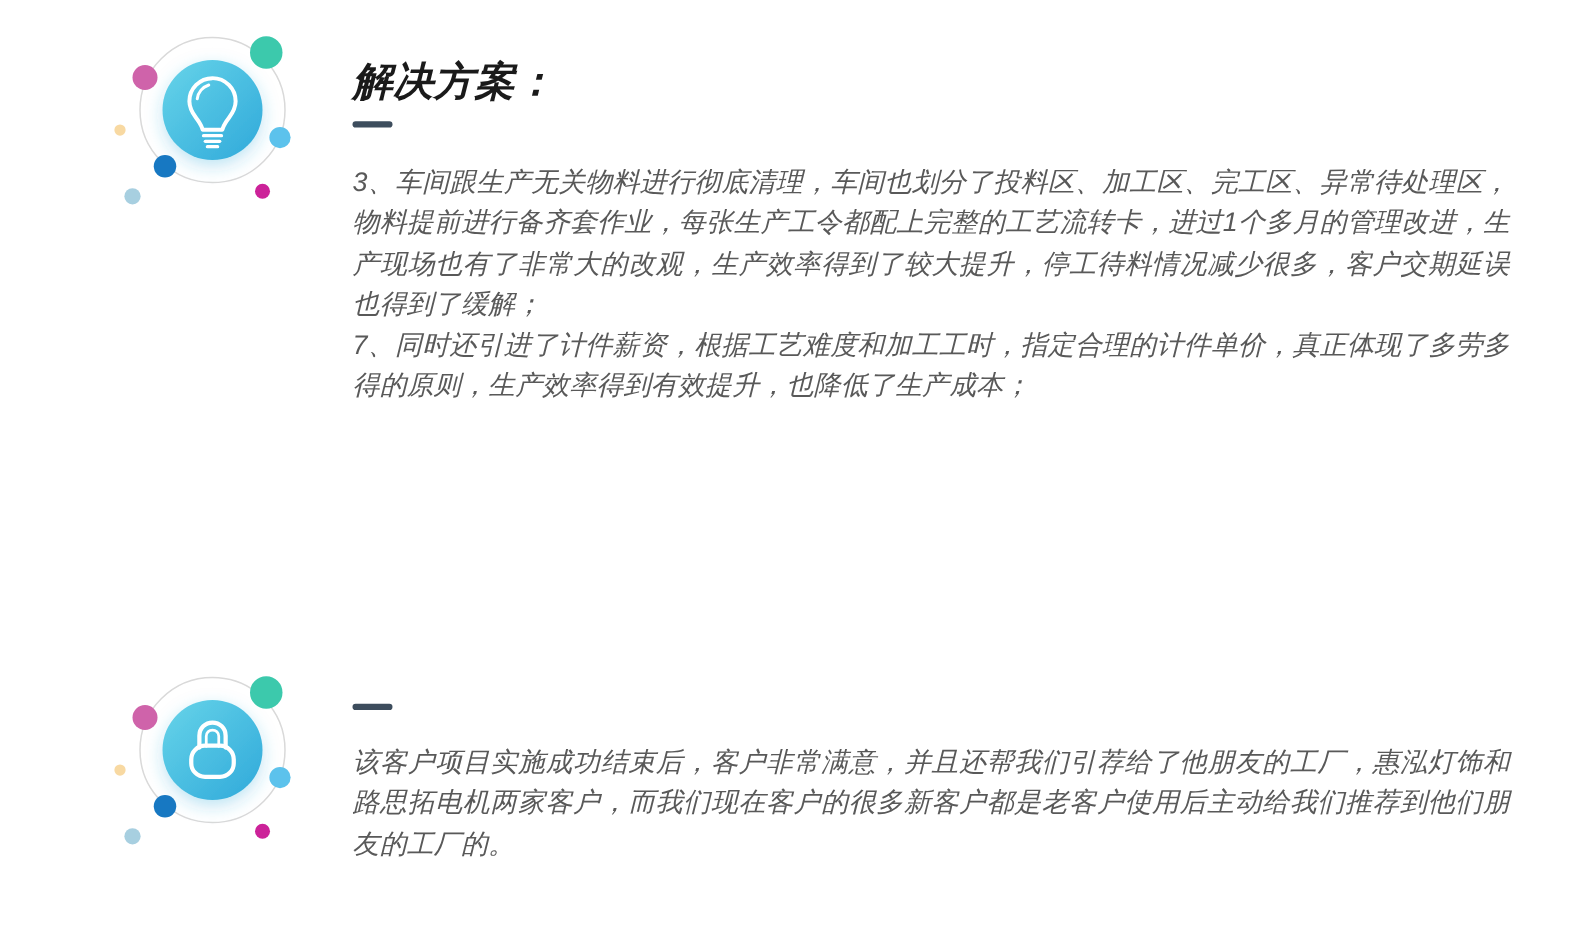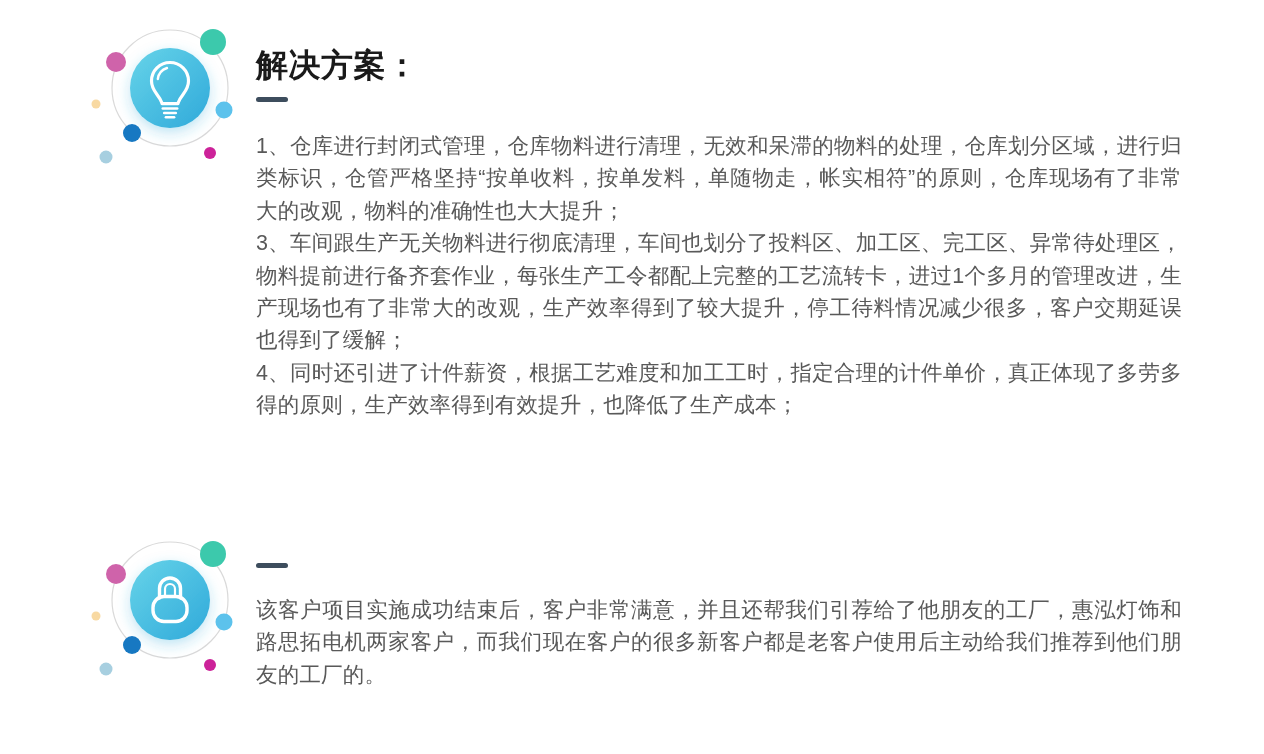--- a/index.html
+++ b/index.html
@@ -18,22 +18,23 @@
     position: absolute;
     left: 85px;
     width: 155px;
     height: 155px;
   }
   #icon-solution { top: 20px; }
   #icon-value    { top: 532px; }
 
   .content {
     position: absolute;
-    left: 256px;
+    left: 282px;
     width: 926px;
+    font-style: italic;
   }
   #content-solution { top: 46px; }
   #content-value    { top: 550px; }
 
   .section-title {
     margin: 0;
     font-size: 32px;
     line-height: 38px;
     font-weight: 700;
     letter-spacing: 0.5px;
@@ -85,23 +86,22 @@
     <circle cx="47" cy="113" r="9" fill="#1778c2"></circle>
     <circle cx="139" cy="90" r="8.5" fill="#5cc2ec"></circle>
     <circle cx="125" cy="133" r="6" fill="#cc2299"></circle>
     <circle cx="21" cy="137" r="6.5" fill="#a7cfe0"></circle>
   </svg>
 
   <section class="content" id="content-solution">
     <h2 class="section-title" style="color: rgb(26, 26, 26);">解决方案：</h2>
     <div class="title-dash" style="background-color: rgb(61, 77, 93);"></div>
     <div class="body-text" style="color: rgb(89, 89, 89);">
-      <p>1、仓库进行封闭式管理，仓库物料进行清理，无效和呆滞的物料的处理，仓库划分区域，进行归类标识，仓管严格坚持“按单收料，按单发料，单随物走，帐实相符”的原则，仓库现场有了非常大的改观，物料的准确性也大大提升；</p>
       <p>3、车间跟生产无关物料进行彻底清理，车间也划分了投料区、加工区、完工区、异常待处理区，物料提前进行备齐套作业，每张生产工令都配上完整的工艺流转卡，进过1个多月的管理改进，生产现场也有了非常大的改观，生产效率得到了较大提升，停工待料情况减少很多，客户交期延误也得到了缓解；</p>
-      <p>4、同时还引进了计件薪资，根据工艺难度和加工工时，指定合理的计件单价，真正体现了多劳多得的原则，生产效率得到有效提升，也降低了生产成本；</p>
+      <p>7、同时还引进了计件薪资，根据工艺难度和加工工时，指定合理的计件单价，真正体现了多劳多得的原则，生产效率得到有效提升，也降低了生产成本；</p>
     </div>
   </section>
 
   <svg class="icon-badge" id="icon-value" viewBox="0 0 155 155">
     <defs>
       <linearGradient id="grad2" x1="0" y1="0" x2="1" y2="1">
         <stop offset="0" stop-color="#67d4e9"></stop>
         <stop offset="1" stop-color="#2fa9da"></stop>
       </linearGradient>
       <filter id="shadow2" x="-40%" y="-40%" width="180%" height="180%">

